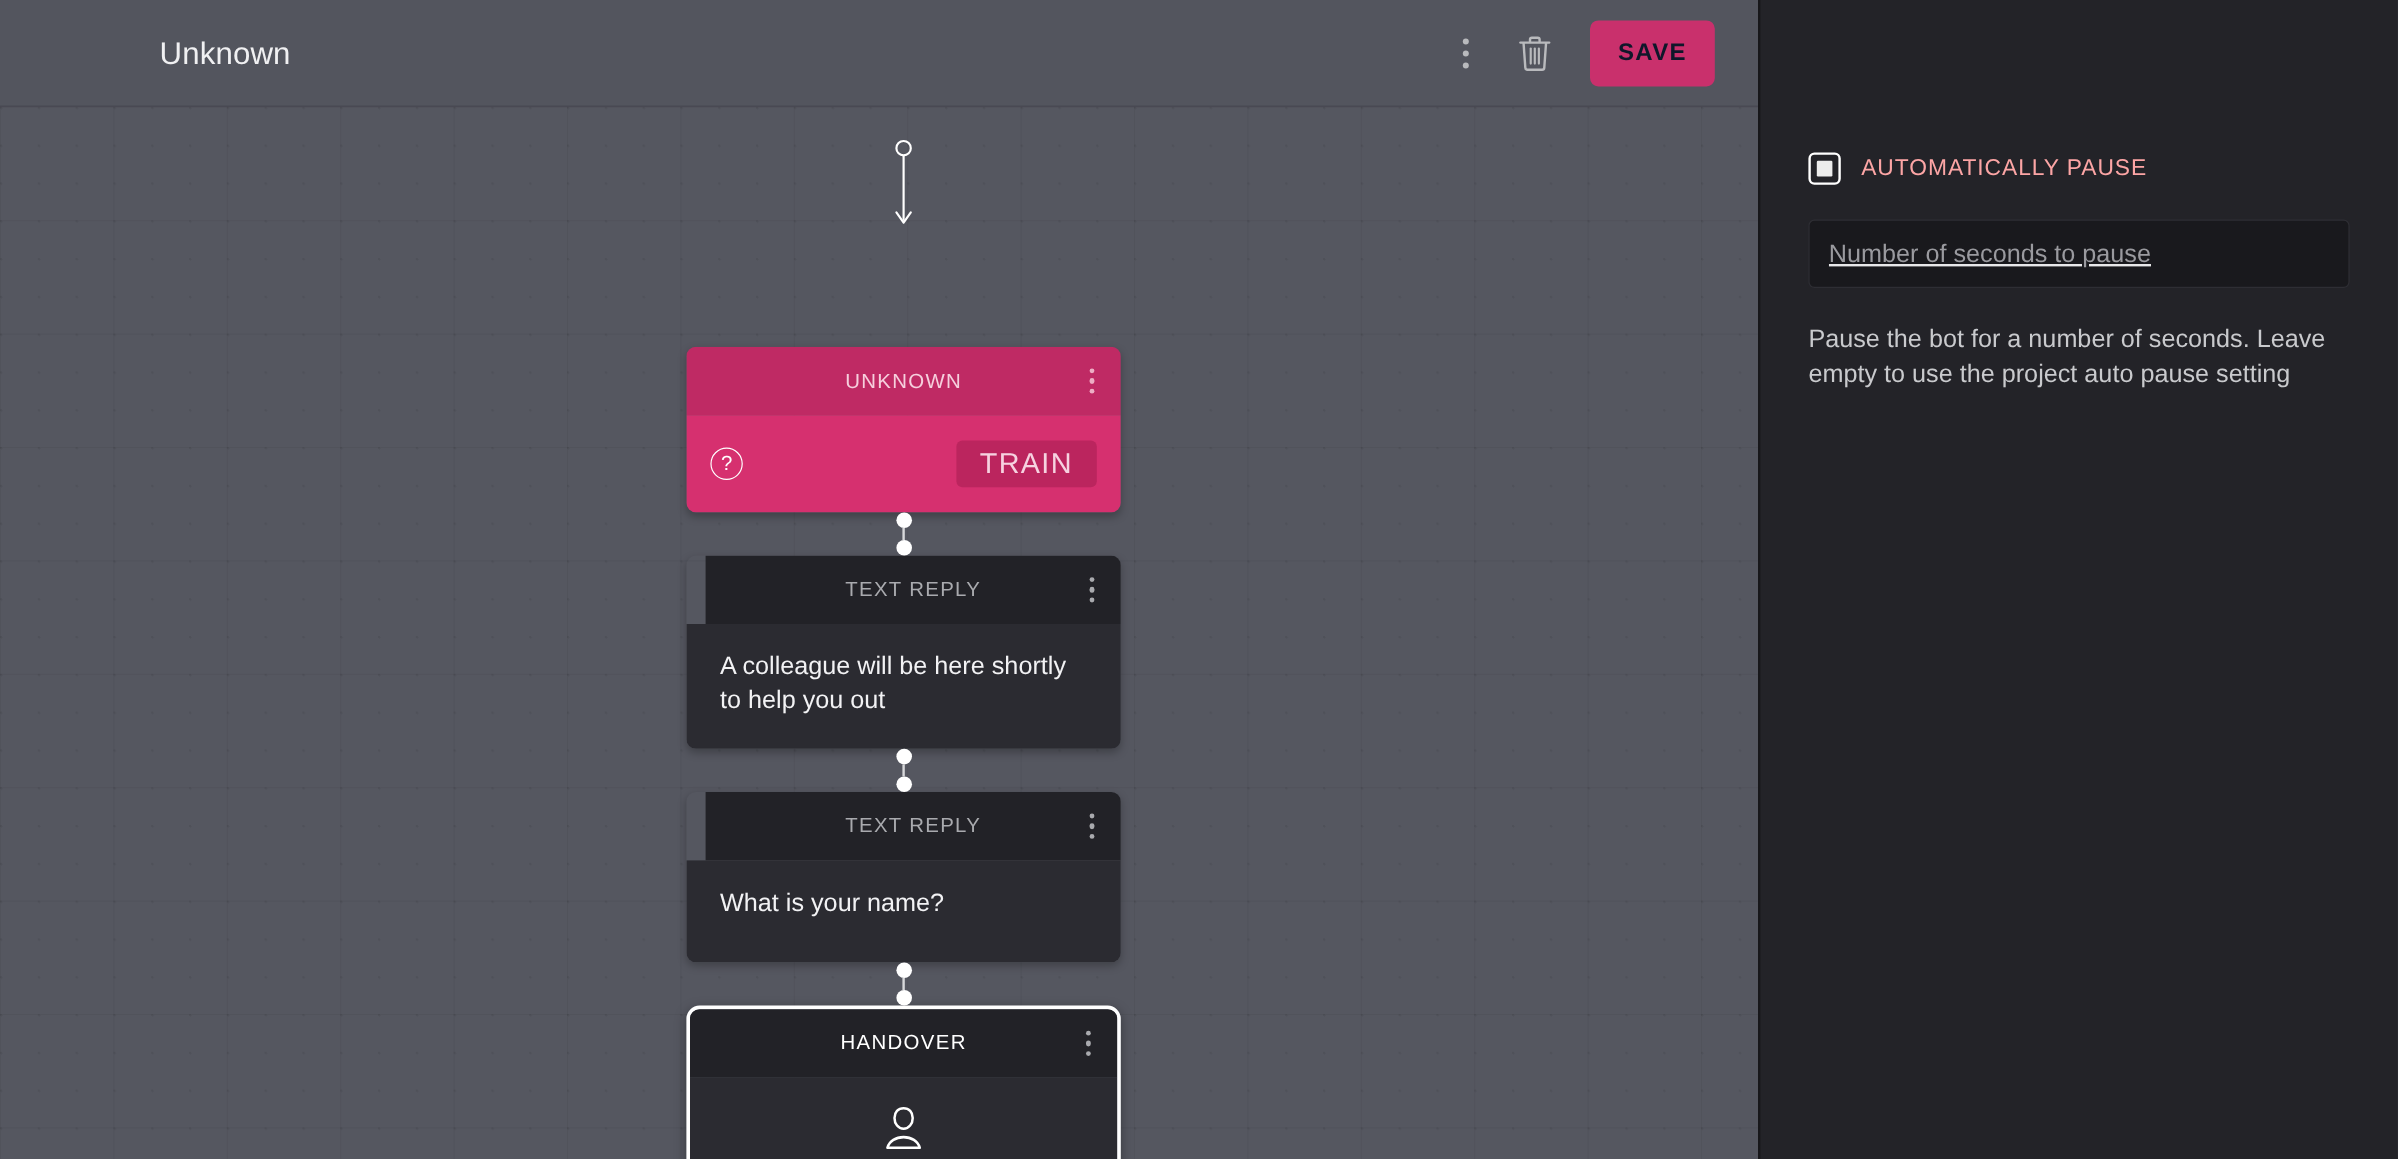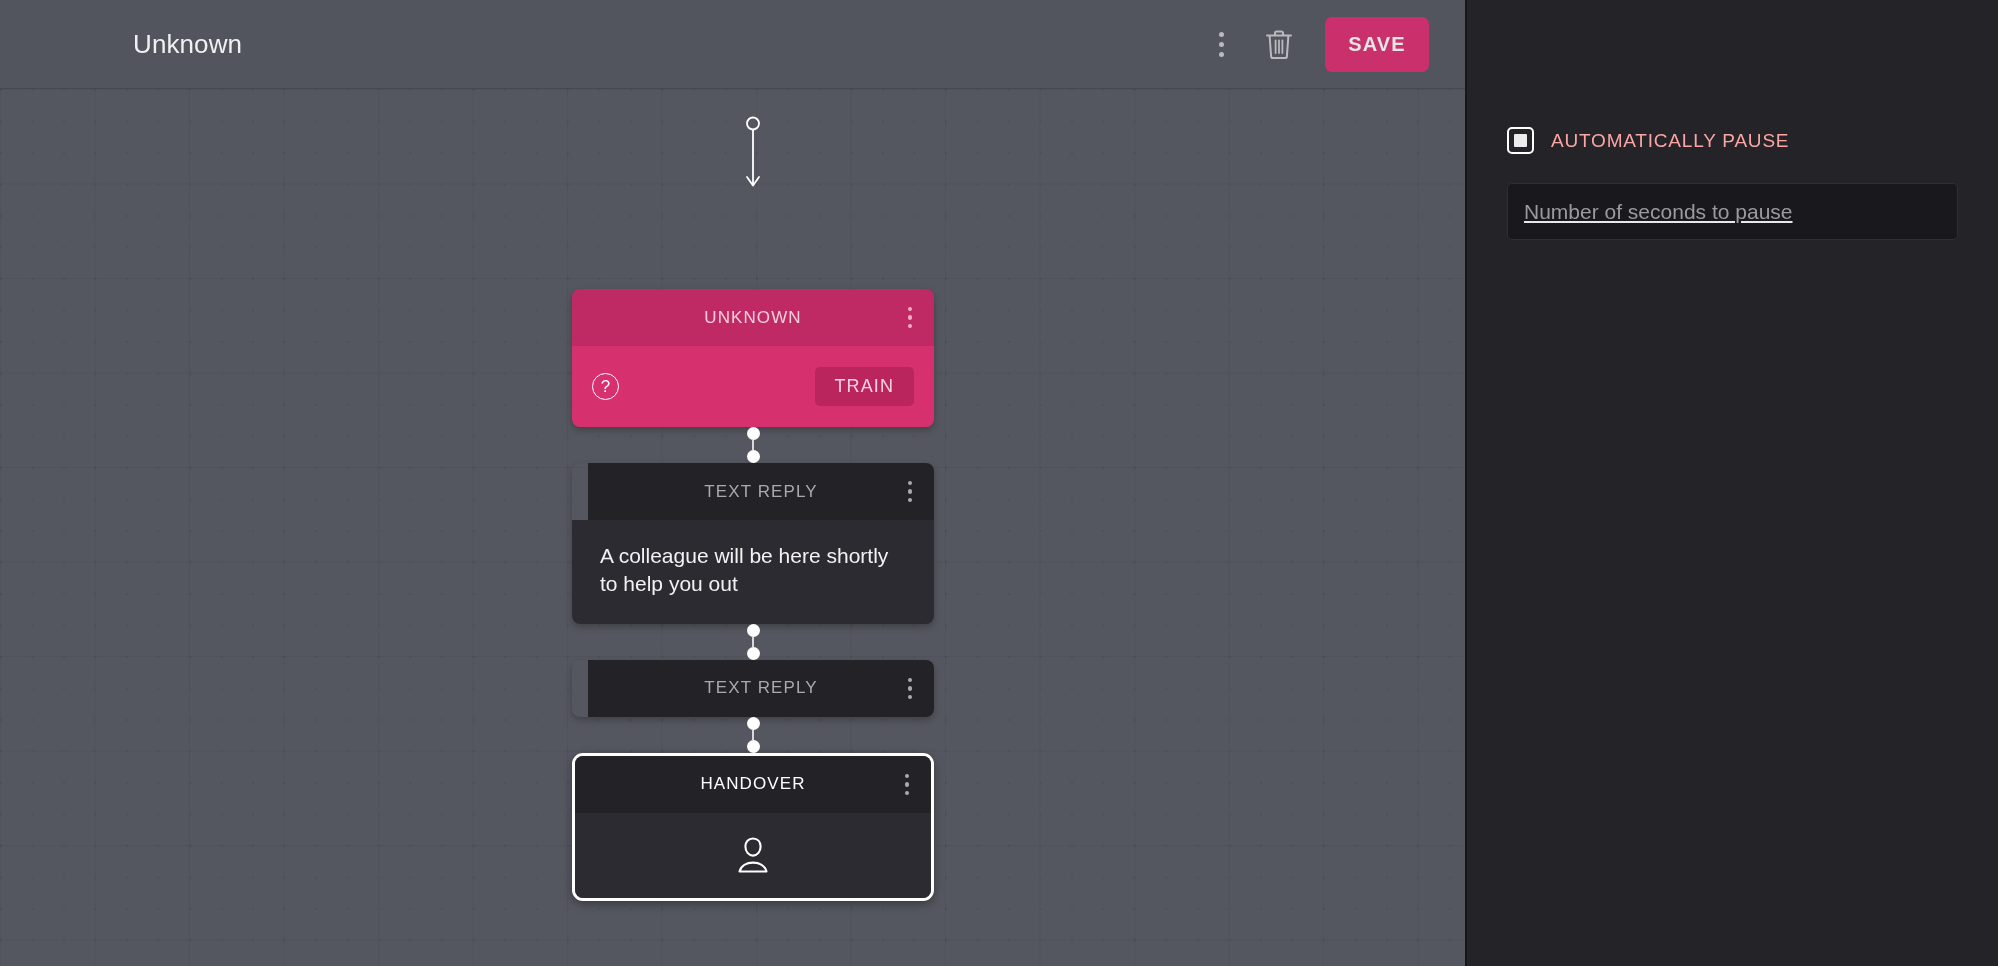--- a/index.html
+++ b/index.html
@@ -85,21 +85,21 @@
     display: flex;
     align-items: center;
     justify-content: center;
     cursor: pointer;
     margin-left: 6px;
   }
 
   .save-btn {
     margin-left: 18px;
     background: #c9306c;
-    color: #e5e5e5;
+    color: #0f172a;
     border: none;
     border-radius: 7px;
     height: 55px;
     min-width: 104px;
     padding: 0 22px;
     font-family: "Liberation Sans", sans-serif;
     font-size: 20px;
     font-weight: 700;
     letter-spacing: 1.1px;
     cursor: pointer;
@@ -236,21 +236,21 @@
   }
   .train-btn {
     margin-left: auto;
     background: rgba(155,24,73,0.45);
     color: #f6d2e0;
     border: none;
     border-radius: 5px;
     height: 39px;
     padding: 0 20px;
     font-family: "Liberation Sans", sans-serif;
-    font-size: 18px;
+    font-size: 24px;
     font-weight: 400;
     letter-spacing: 1.1px;
     cursor: pointer;
   }
 
   
   .node-dark .node-header { background: #222227; margin-left: 16px; }
   .node-dark .node-title { color: #a9aaae; }
   .node-dark .node-kebab .dot { background: #a9aaae; }
   .node-dark .node-body {
@@ -431,20 +431,23 @@
 
         <div class="node node-dark">
           <div class="node-header">
             <span class="node-title">TEXT REPLY</span>
             <div class="node-kebab">
               <span class="dot"></span>
               <span class="dot"></span>
               <span class="dot"></span>
             </div>
           </div>
+          <div class="node-body">
+            <div class="node-text">What is your name?</div>
+          </div>
         </div>
 
         <div class="connector">
           <span class="conn-dot"></span>
           <span class="conn-line"></span>
           <span class="conn-dot"></span>
         </div>
 
         <div class="node node-handover selected">
           <div class="node-header">
@@ -471,15 +474,16 @@
 
     <div class="panel-check-row">
       <div class="checkbox">
         <span class="inner"></span>
       </div>
       <span class="panel-check-label">AUTOMATICALLY PAUSE</span>
     </div>
 
     <input class="panel-input" type="text" placeholder="Number of seconds to pause" style="">
 
+    <div class="panel-desc">Pause the bot for a number of seconds. Leave empty to use the project  auto pause setting</div>
   </div>
 
 </div>
 
 </body></html>

